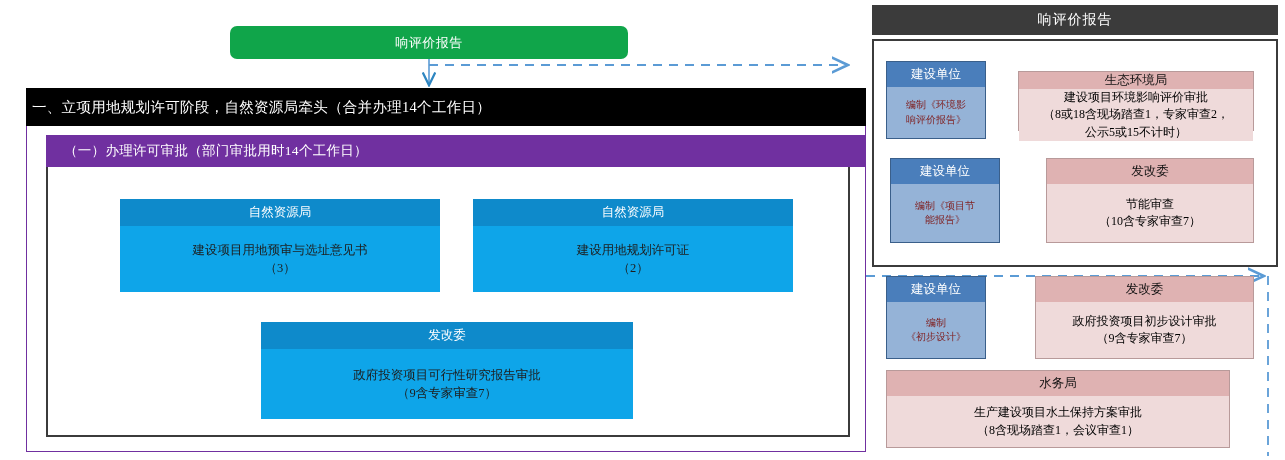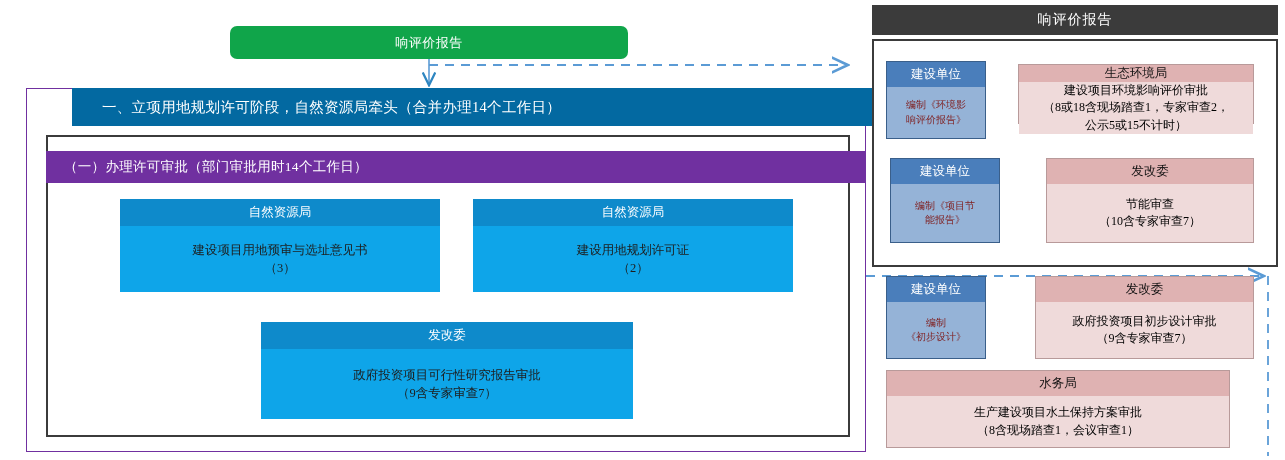--- a/index.html
+++ b/index.html
@@ -20,33 +20,33 @@
     letter-spacing:.5px;
   }
 
   
   .stage-outer{
     left:26px;top:88px;width:840px;height:364px;
     border:1px solid #7030A0;background:#ffffff;
   }
   .stage-header{
     left:26px;top:88px;width:840px;height:38px;
-    background:#0369a1;color:#ffffff;
+    background:#000000;color:#ffffff;
     display:flex;align-items:center;
-    font-size:14.5px;padding-left:30px;letter-spacing:.3px;margin-left:46px;
+    font-size:14.5px;padding-left:6px;letter-spacing:.3px;
   }
   .sub-outer{
     left:46px;top:135px;width:804px;height:302px;
     border:2px solid #3B3B3B;background:#ffffff;
   }
   .sub-header{
     left:46px;top:135px;width:820px;height:32px;
     background:#7030A0;color:#ffffff;
     display:flex;align-items:center;
-    font-size:13.5px;padding-left:18px;letter-spacing:.3px;margin-top:16px;
+    font-size:13.5px;padding-left:18px;letter-spacing:.3px;
   }
 
   
   .card{display:flex;flex-direction:column;}
   .card .hd{
     width:100%;box-sizing:border-box;
     display:flex;align-items:center;justify-content:center;
     color:#ffffff;font-size:12.5px;
   }
   .card .bd{
@@ -173,21 +173,21 @@
   <span>响评价报告</span>
 </div>
 <div class="abs rp-box"></div>
 
 <div class="abs card blue" style="left:886px;top:61px;width:100px;height:78px;">
   <div class="hd">建设单位</div>
   <div class="bd" style="white-space:pre-line;">编制《环境影
 响评价报告》</div>
 </div>
 
-<div class="abs card pink" style="left:1018px;top:64px;width:236px;height:60px;">
+<div class="abs card pink" style="left:1018px;top:71px;width:236px;height:60px;">
   <div class="hd">生态环境局</div>
   <div class="bd">
     <div>
       <div>建设项目环境影响评价审批</div>
       <div style="white-space:pre-line;">（8或18含现场踏查1，专家审查2，
 公示5或15不计时）</div>
     </div>
   </div>
 </div>
 

